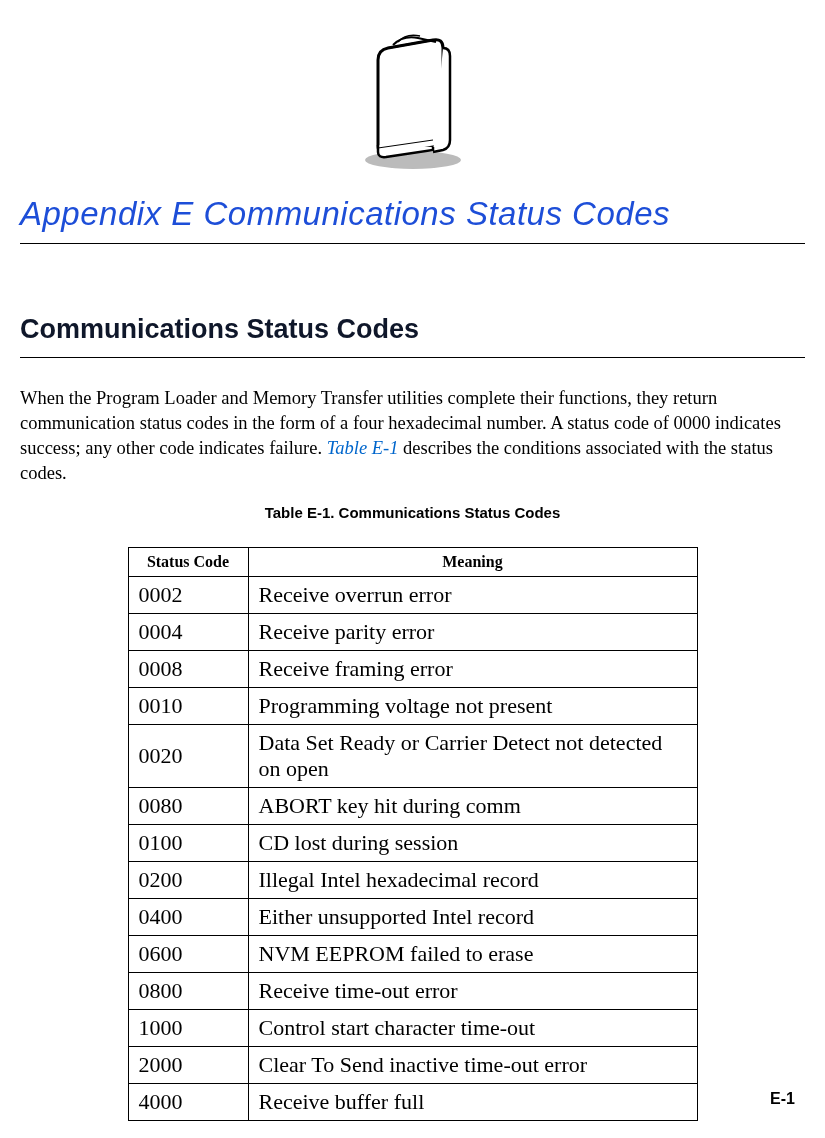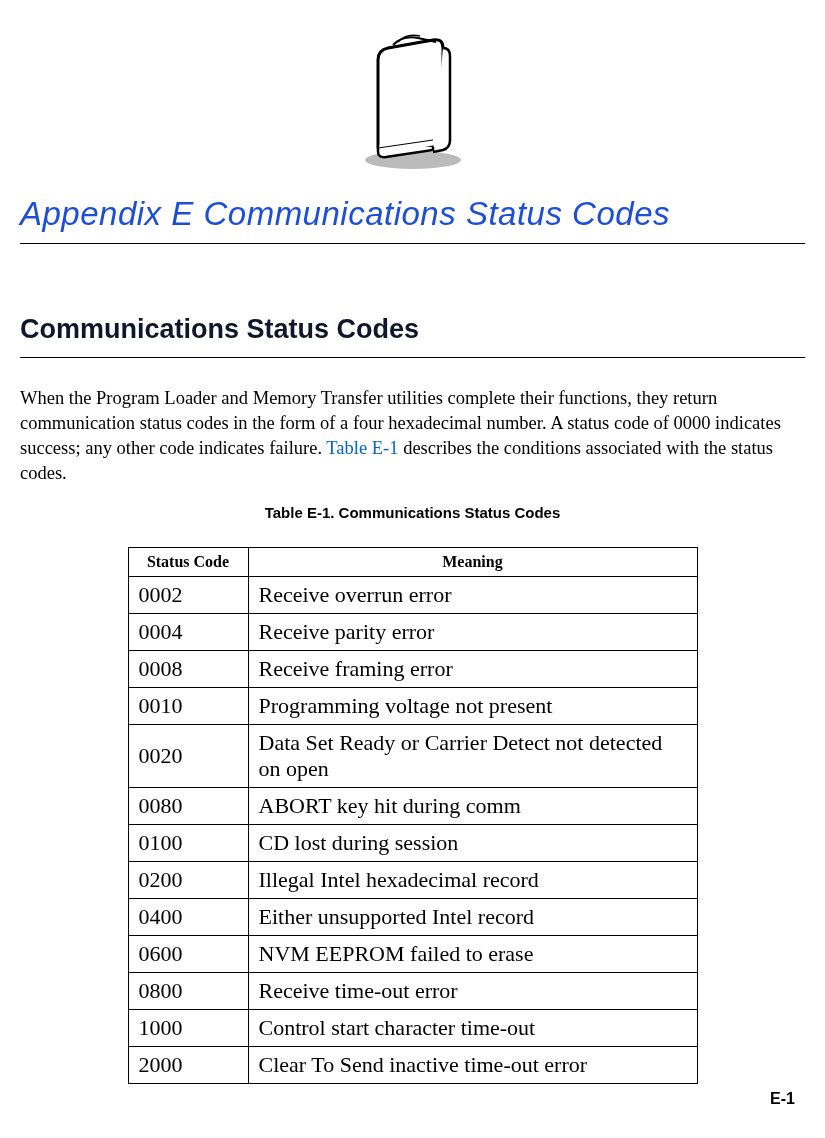--- a/index.html
+++ b/index.html
@@ -51,20 +51,21 @@
     }
     .body-text {
       font-family: 'Adobe Garamond Pro', Garamond, Georgia, serif;
       font-size: 18.5px;
       line-height: 1.35;
       margin-bottom: 18px;
     }
     .link {
       color: #0066cc;
       text-decoration: none;
+      font-style: italic;
     }
     .table-caption {
       font-family: Verdana, Arial, sans-serif;
       font-weight: 700;
       font-size: 15px;
       text-align: center;
       margin-bottom: 26px;
     }
     .codes-table {
       margin: 13px auto;
@@ -178,16 +179,20 @@
         <td>Receive time-out error</td>
       </tr>
       <tr>
         <td>1000</td>
         <td>Control start character time-out</td>
       </tr>
       <tr>
         <td>2000</td>
         <td>Clear To Send inactive time-out error</td>
       </tr>
+      <tr>
+        <td>4000</td>
+        <td>Receive buffer full</td>
+      </tr>
     </tbody>
 </table>
 
 <div class="page-number">E-1</div>
 
 </body></html>

